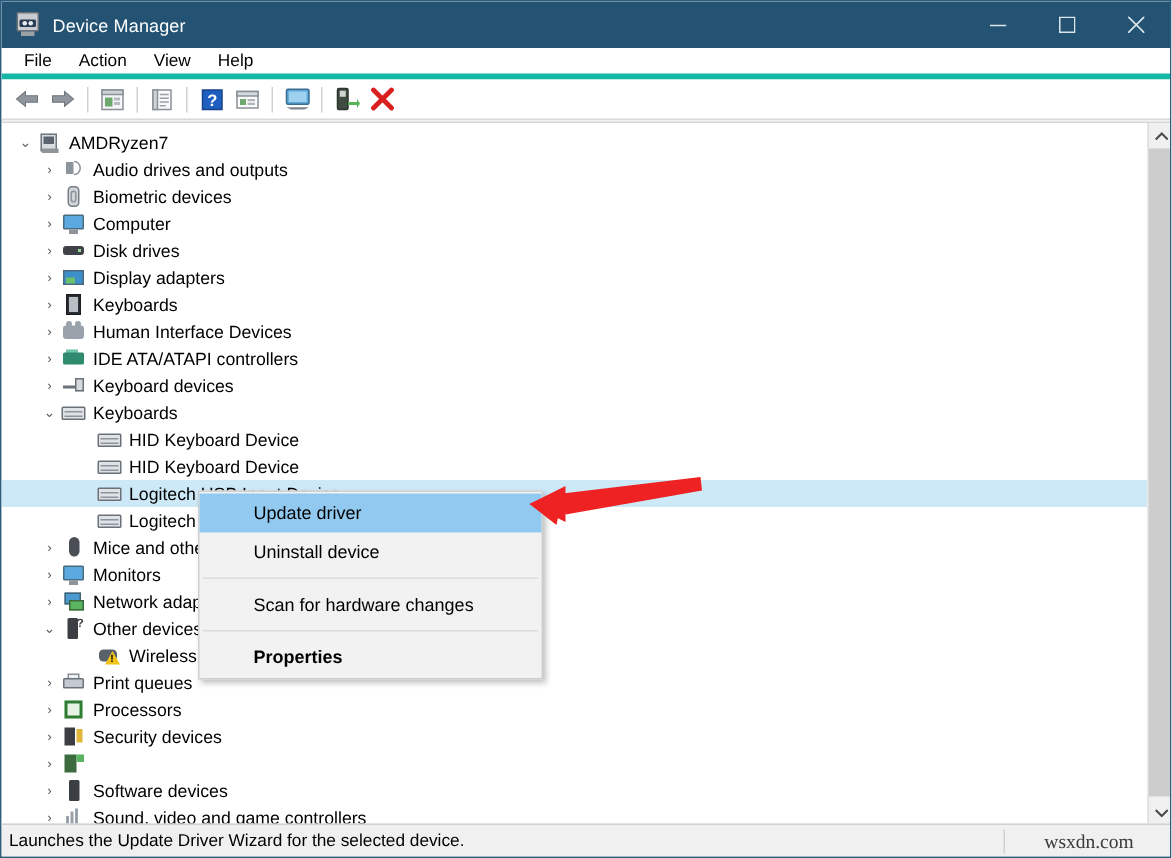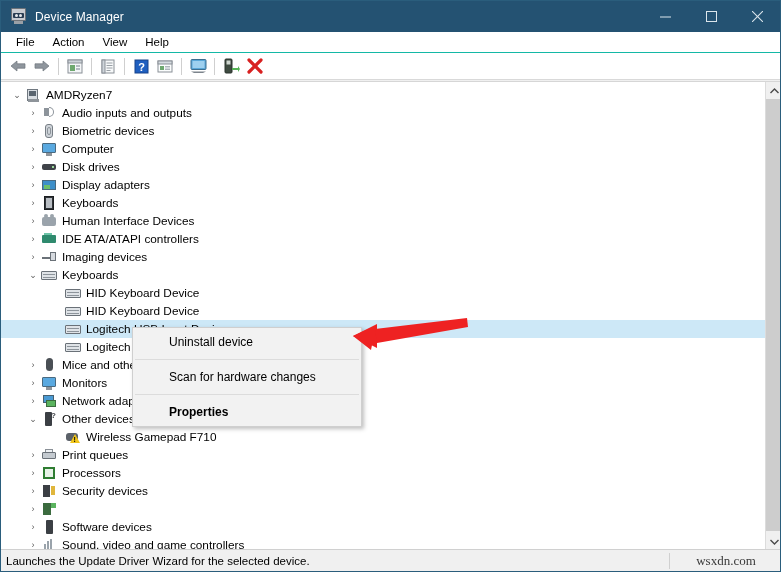--- a/index.html
+++ b/index.html
@@ -78,21 +78,21 @@
   }
   .win-btn svg { display: block; }
 
   
   .menubar {
     height: 21px;
     background: #ffffff;
     display: flex;
     align-items: center;
     padding-left: 6px;
-    border-bottom: 1px solid #14b8a6;
+    border-bottom: 4px solid #14b8a6;
   }
   .menu-item {
     font-size: 11.5px;
     color: #000000;
     padding: 2px 9px 2px 9px;
     white-space: nowrap;
   }
 
   
   .toolbar {
@@ -419,21 +419,21 @@
         </div>
         <div class="label">AMDRyzen7</div>
       </div>
 
       <div class="row" style="padding-left:24px;">
         <div class="chev">›</div>
         <div class="ico">
             <div class="i-spk"></div>
             <div class="i-spk2"></div>
           </div>
-        <div class="label">Audio inputs and outputs</div>
+        <div class="label">Audio drives and outputs</div>
       </div>
 
       <div class="row" style="padding-left:24px;">
         <div class="chev">›</div>
         <div class="ico">
             <div style="position:absolute;left:4px;top:1px;width:8px;height:14px;background:#cfd4d9;border:1px solid #777e85;border-radius:3px;"></div>
             <div style="position:absolute;left:6px;top:4px;width:4px;height:8px;border:1px solid #8d949b;border-radius:2px;"></div>
           </div>
         <div class="label">Biometric devices</div>
       </div>
@@ -492,21 +492,21 @@
           </div>
         <div class="label">IDE ATA/ATAPI controllers</div>
       </div>
 
       <div class="row" style="padding-left:24px;">
         <div class="chev">›</div>
         <div class="ico">
             <div class="i-img"></div>
             <div class="i-img2"></div>
           </div>
-        <div class="label">Imaging devices</div>
+        <div class="label">Keyboard devices</div>
       </div>
 
       <div class="row" style="padding-left:24px;">
         <div class="chev">⌄</div>
         <div class="ico">
             <div class="i-kb"></div>
             <div class="i-kb-l1"></div>
             <div class="i-kb-l2"></div>
           </div>
         <div class="label">Keyboards</div>
@@ -655,20 +655,21 @@
       <div class="sb-arrow bottom">
         <svg width="9" height="6" viewBox="0 0 9 6">
             <path d="M0.5 1 L4.5 5 L8.5 1" fill="none" stroke="#4a4a4a" stroke-width="1.4"></path>
           </svg>
       </div>
     </div>
 
   </div>
 
   <div class="ctxmenu">
+    <div class="ctx-item highlight">Update driver</div>
     <div class="ctx-item">Uninstall device</div>
     <div class="ctx-sep"></div>
     <div class="ctx-item">Scan for hardware changes</div>
     <div class="ctx-sep"></div>
     <div class="ctx-item bold">Properties</div>
   </div>
 
   <div class="annot-arrow">
     <svg width="140" height="60" viewBox="0 0 140 60">
       <g>

